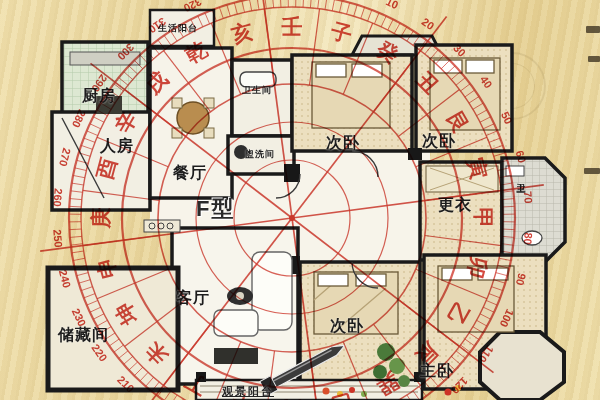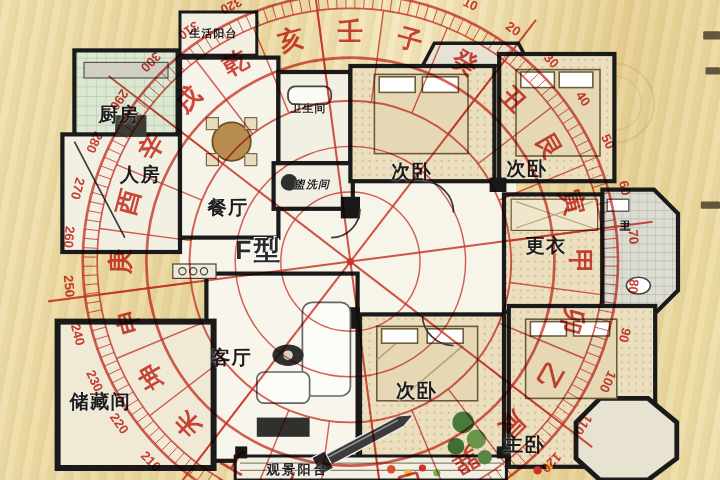--- a/index.html
+++ b/index.html
@@ -12,21 +12,21 @@
   #plan{z-index:1;}
   #compass{z-index:3;mix-blend-mode:multiply;opacity:.9;pointer-events:none;}
   .lbl{position:absolute;z-index:2;color:#1d1d1d;font-weight:bold;white-space:nowrap;
        letter-spacing:1px;text-shadow:0 0 2px rgba(255,255,255,.8);}
   .lbl.small{font-size:9px;text-align:right;}
   .lbl.med{font-size:16px;}
   .lbl.vert{writing-mode:vertical-rl;letter-spacing:0;}
   #unit-label{position:absolute;left:196px;top:194px;z-index:2;font-size:22px;font-weight:bold;
        color:#2a2a2a;letter-spacing:2px;text-shadow:1px 1px 0 #fff,-1px -1px 0 #fff;}
   #balcony-label{position:absolute;left:222px;top:384px;z-index:4;font-size:11px;font-weight:bold;color:#222;
-       letter-spacing:2px;text-shadow:0 0 2px rgba(255,255,255,.7);}
+       letter-spacing:2px;text-shadow:0 0 2px rgba(255,255,255,.7);text-decoration:underline;}
   .edge-mark{position:absolute;z-index:5;background:#4a3f2a;opacity:.85;border-radius:1px;}
   #watermark{position:absolute;left:478px;top:52px;width:64px;height:64px;z-index:0;border:2px solid rgba(150,130,80,.35);
        border-radius:50%;opacity:.5;}
   #watermark:before{content:"";position:absolute;left:9px;top:9px;right:9px;bottom:9px;
        border:1px solid rgba(150,130,80,.4);border-radius:50%;}
 </style>
 </head>
 <body>
 
 <div id="stage">
@@ -434,21 +434,21 @@
       <text transform="translate(242.82438143052107,34.47409300507701) rotate(345)" text-anchor="middle" dominant-baseline="middle" fill="#cb2418" font-size="21" font-weight="bold" opacity="0.92">亥</text>
       <text transform="translate(291.99999999999994,28) rotate(360)" text-anchor="middle" dominant-baseline="middle" fill="#cb2418" font-size="21" font-weight="bold" opacity="0.92">壬</text>
       <circle cx="292" cy="218" r="3" fill="#cb2418"></circle>
     </svg>
 
   <div class="lbl small" style="left:158px;top:22px;">生活阳台</div>
   <div class="lbl med" style="left:82px;top:86px;">厨房</div>
   <div class="lbl med" style="left:100px;top:136px;">人房</div>
   <div class="lbl med" style="left:173px;top:163px;">餐厅</div>
   <div class="lbl small" style="left:242px;top:84px;">卫生间</div>
-  <div class="lbl small" style="left:245px;top:148px;font-style:italic;">盥洗间</div>
+  <div class="lbl small" style="left:245px;top:148px;">盥洗间</div>
   <div class="lbl med" style="left:326px;top:133px;">次卧</div>
   <div class="lbl med" style="left:422px;top:131px;">次卧</div>
   <div class="lbl med" style="left:438px;top:195px;">更衣</div>
   <div class="lbl small vert" style="left:514px;top:176px;">主卫</div>
   <div class="lbl med" style="left:176px;top:288px;text-align:center;">客厅</div>
   <div class="lbl med" style="left:58px;top:325px;">储藏间</div>
   <div class="lbl med" style="left:330px;top:316px;">次卧</div>
   <div class="lbl med" style="left:420px;top:325px;margin-top:36px;">主卧</div>
   <div id="unit-label">F型</div>
   <div id="balcony-label">观景阳台</div>

